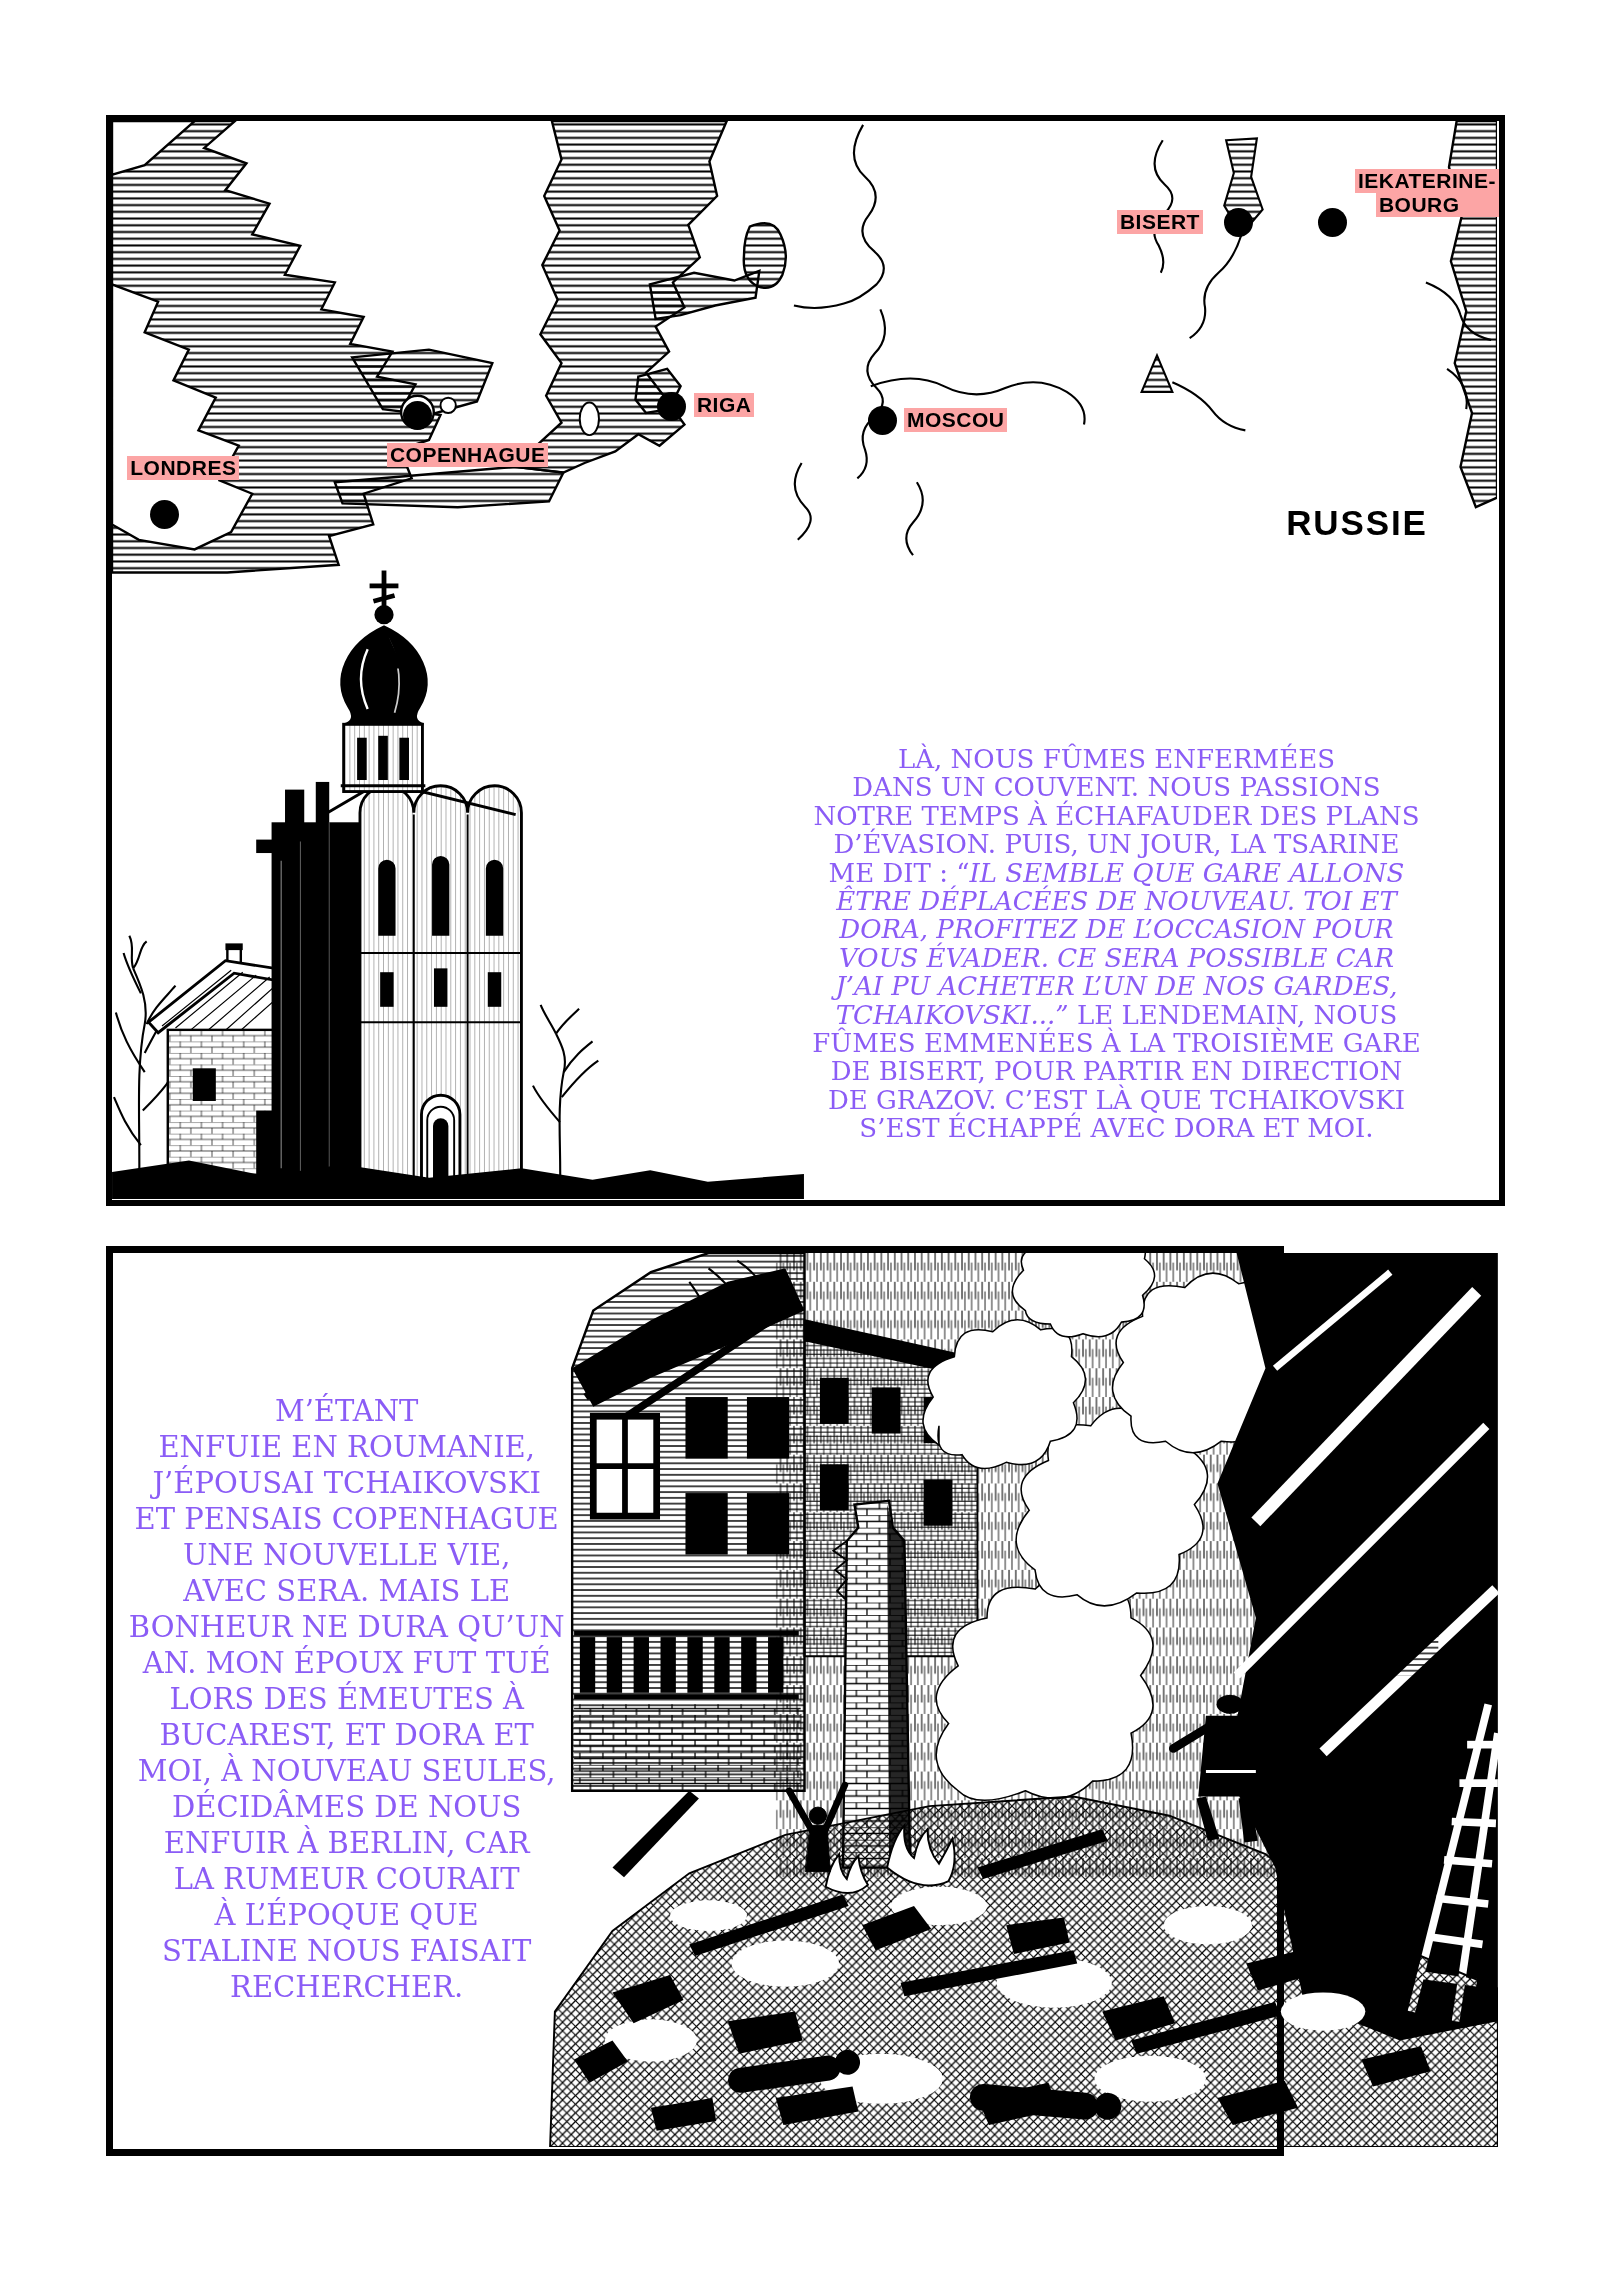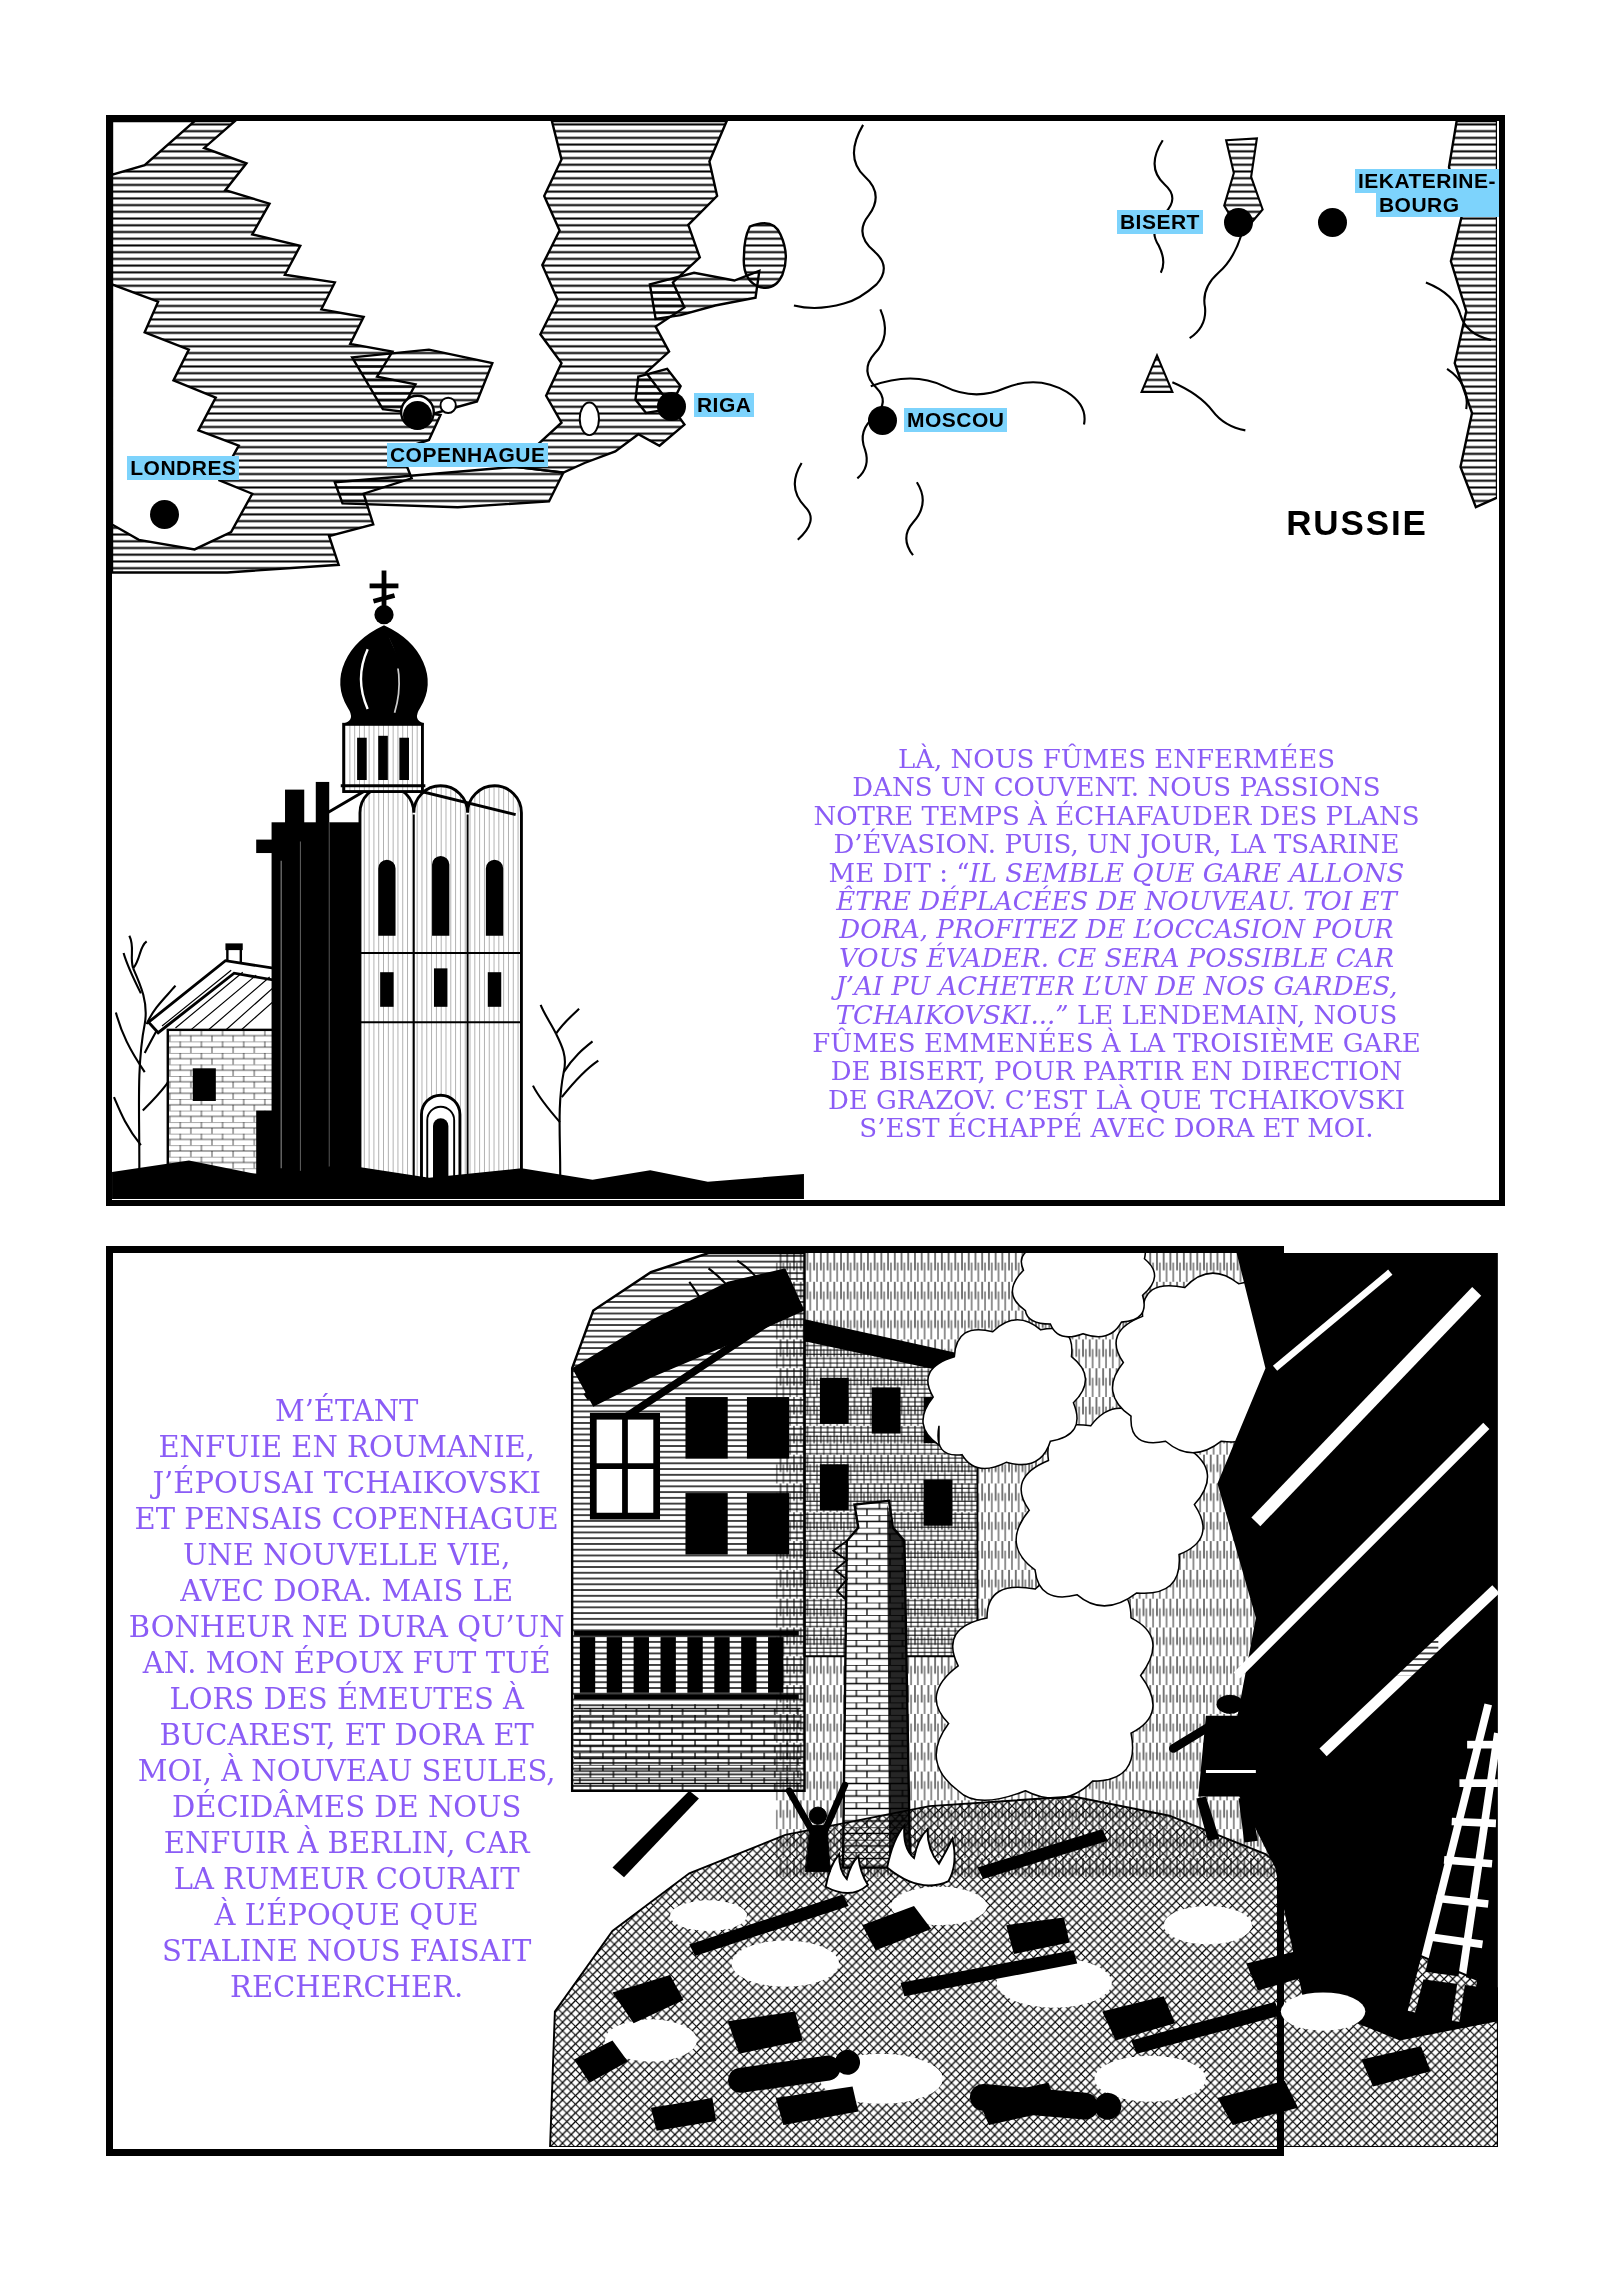--- a/index.html
+++ b/index.html
@@ -4,21 +4,21 @@
 <style>
   html,body{margin:0;padding:0;background:#ffffff;}
   .page{position:relative;width:1612px;height:2288px;background:#ffffff;overflow:hidden;
         font-family:"Liberation Sans",sans-serif;color:#000;}
   .panel{position:absolute;background:#ffffff;box-sizing:border-box;border:6.7px solid #000;}
   #panel1{left:106px;top:115px;width:1399px;height:1091px;}
   #panel2{left:106px;top:1246px;width:1178px;height:910px;border-width:7.7px;}
   .absfill{position:absolute;left:0;top:0;}
   
   .city-label{position:absolute;font-family:"Liberation Sans",sans-serif;font-weight:bold;
-              font-size:21px;letter-spacing:0.5px;white-space:nowrap;background:#7dd3fc;padding:0 2.9px;line-height:24px;}
+              font-size:21px;letter-spacing:0.5px;white-space:nowrap;background:#fca5a5;padding:0 2.9px;line-height:24px;}
   .city-dot{position:absolute;width:29px;height:29px;border-radius:50%;background:#000;}
   .region-label{position:absolute;font-family:"Liberation Sans",sans-serif;font-weight:bold;
                 font-size:35px;letter-spacing:1.9px;white-space:nowrap;}
   
   .narr{position:absolute;text-align:center;font-family:"DejaVu Serif",serif;color:#8b5cf6;}
   #narr1{left:620px;top:624px;width:769px;font-size:26px;line-height:28.4px;}
   #narr2{left:7.7px;top:140px;width:452px;font-size:29px;line-height:36px;}
   .nl{white-space:nowrap;}
   .q{font-style:italic;}
   svg{display:block;}
@@ -395,21 +395,21 @@
         <path d="M560,120 L640,60 M580,140 L660,84" stroke-width="4"></path>
       </g>
     </svg>
 
     <div class="narr" id="narr2">
       <div class="nl">M’ÉTANT</div>
       <div class="nl">ENFUIE EN ROUMANIE,</div>
       <div class="nl">J’ÉPOUSAI TCHAIKOVSKI</div>
       <div class="nl">ET PENSAIS COPENHAGUE</div>
       <div class="nl">UNE NOUVELLE VIE,</div>
-      <div class="nl">AVEC DORA. MAIS LE</div>
+      <div class="nl">AVEC SERA. MAIS LE</div>
       <div class="nl">BONHEUR NE DURA QU’UN</div>
       <div class="nl">AN. MON ÉPOUX FUT TUÉ</div>
       <div class="nl">LORS DES ÉMEUTES À</div>
       <div class="nl">BUCAREST, ET DORA ET</div>
       <div class="nl">MOI, À NOUVEAU SEULES,</div>
       <div class="nl">DÉCIDÂMES DE NOUS</div>
       <div class="nl">ENFUIR À BERLIN, CAR</div>
       <div class="nl">LA RUMEUR COURAIT</div>
       <div class="nl">À L’ÉPOQUE QUE</div>
       <div class="nl">STALINE NOUS FAISAIT</div>

